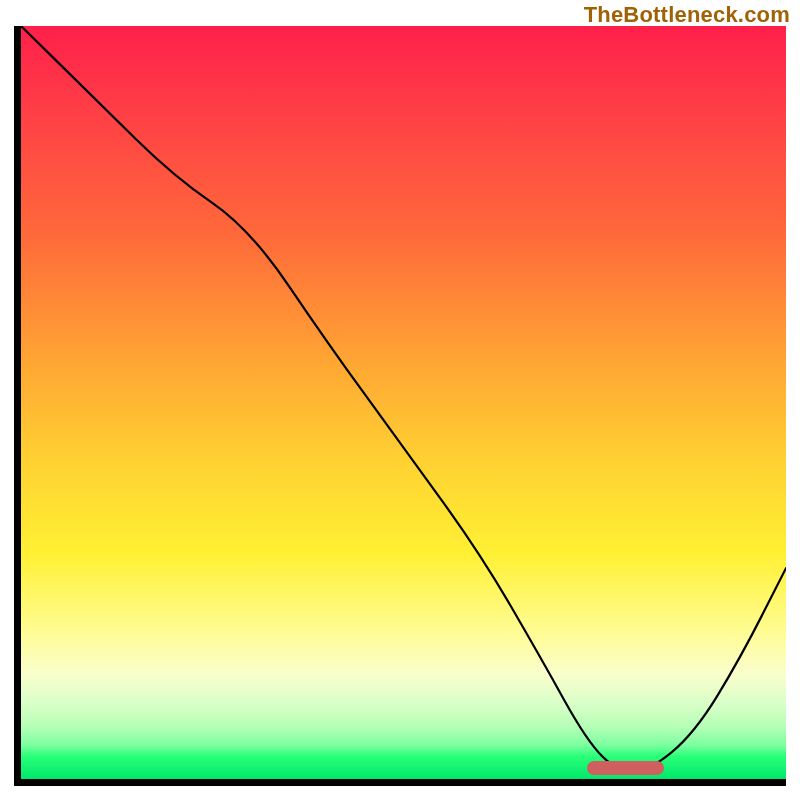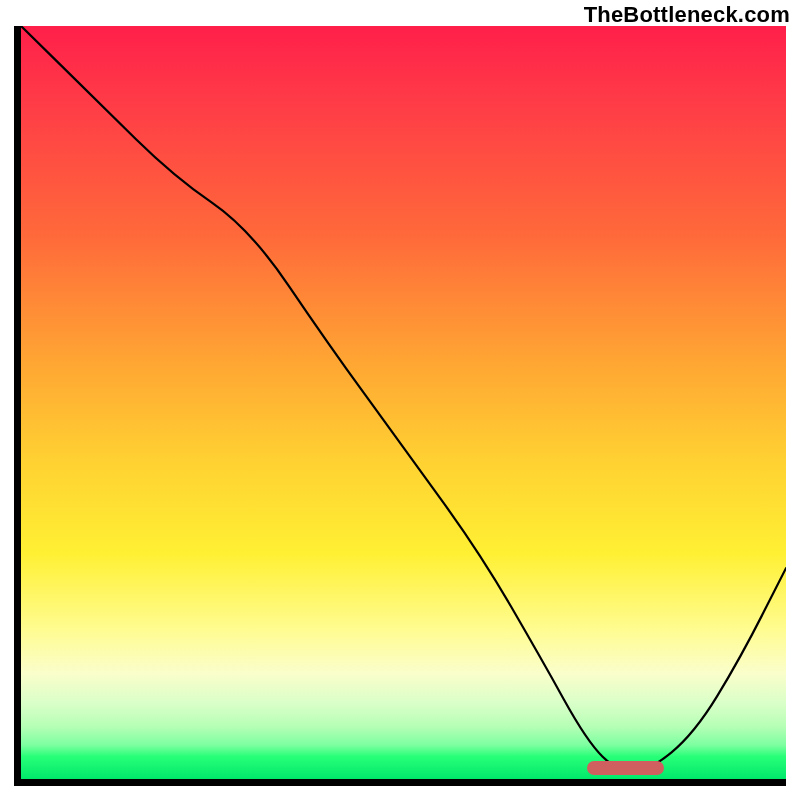--- a/index.html
+++ b/index.html
@@ -14,21 +14,21 @@
     position: relative;
     width: 800px;
     height: 800px;
   }
   .watermark {
     position: absolute;
     top: 2px;
     right: 10px;
     font-size: 22px;
     font-weight: 600;
-    color: #000000;
+    color: #a16207;
     letter-spacing: 0.2px;
   }
   .plot-area {
     position: absolute;
     left: 14px;
     top: 26px;
     width: 772px;
     height: 760px;
     border-left: 7px solid #000;
     border-bottom: 7px solid #000;

